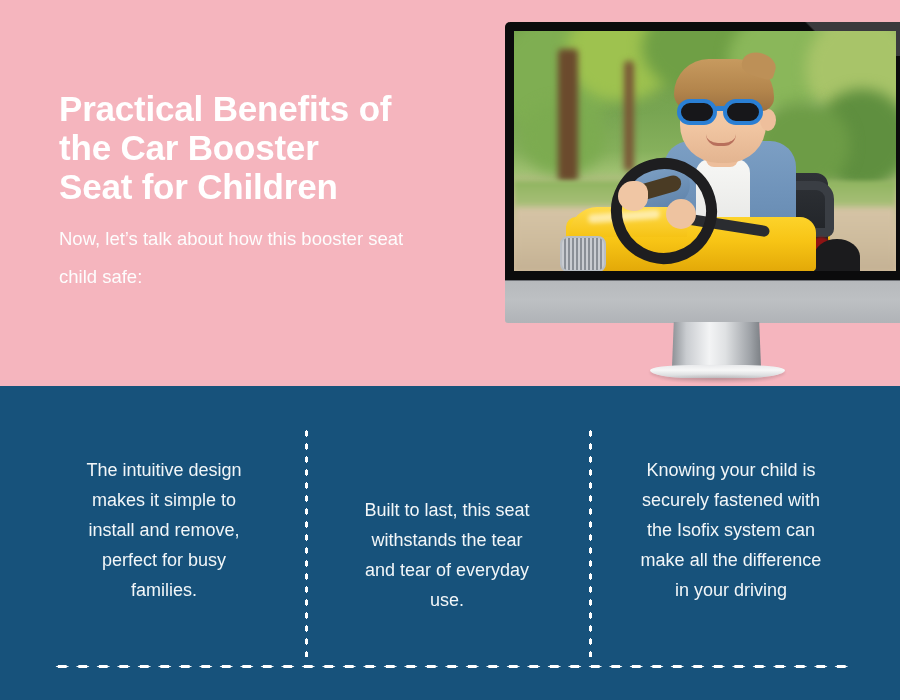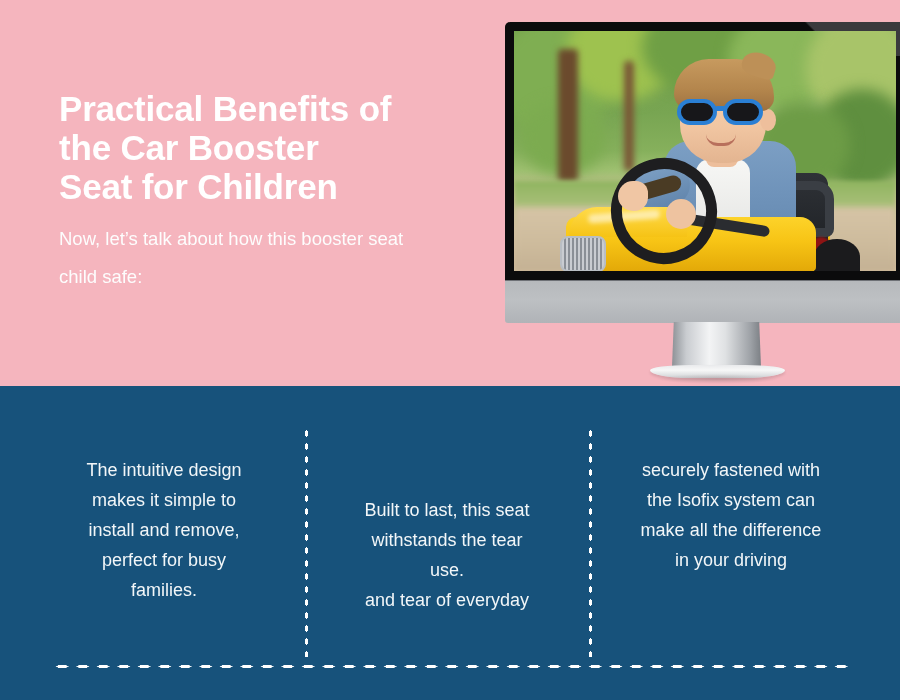--- a/index.html
+++ b/index.html
@@ -253,24 +253,25 @@
     <span class="ln">The intuitive design</span>
     <span class="ln">makes it simple to</span>
     <span class="ln">install and remove,</span>
     <span class="ln">perfect for busy</span>
     <span class="ln">families.</span>
   </div>
 
   <div class="col col-2">
     <span class="ln">Built to last, this seat</span>
     <span class="ln">withstands the tear</span>
+    <span class="ln">and tear of everyday</span>
     <span class="ln">use.</span>
-    <span class="ln">and tear of everyday</span>
   </div>
 
   <div class="col col-3">
+    <span class="ln">Knowing your child is</span>
     <span class="ln">securely fastened with</span>
     <span class="ln">the Isofix system can</span>
     <span class="ln">make all the difference</span>
     <span class="ln">in your driving</span>
   </div>
 
 </div>
 
 </body></html>

